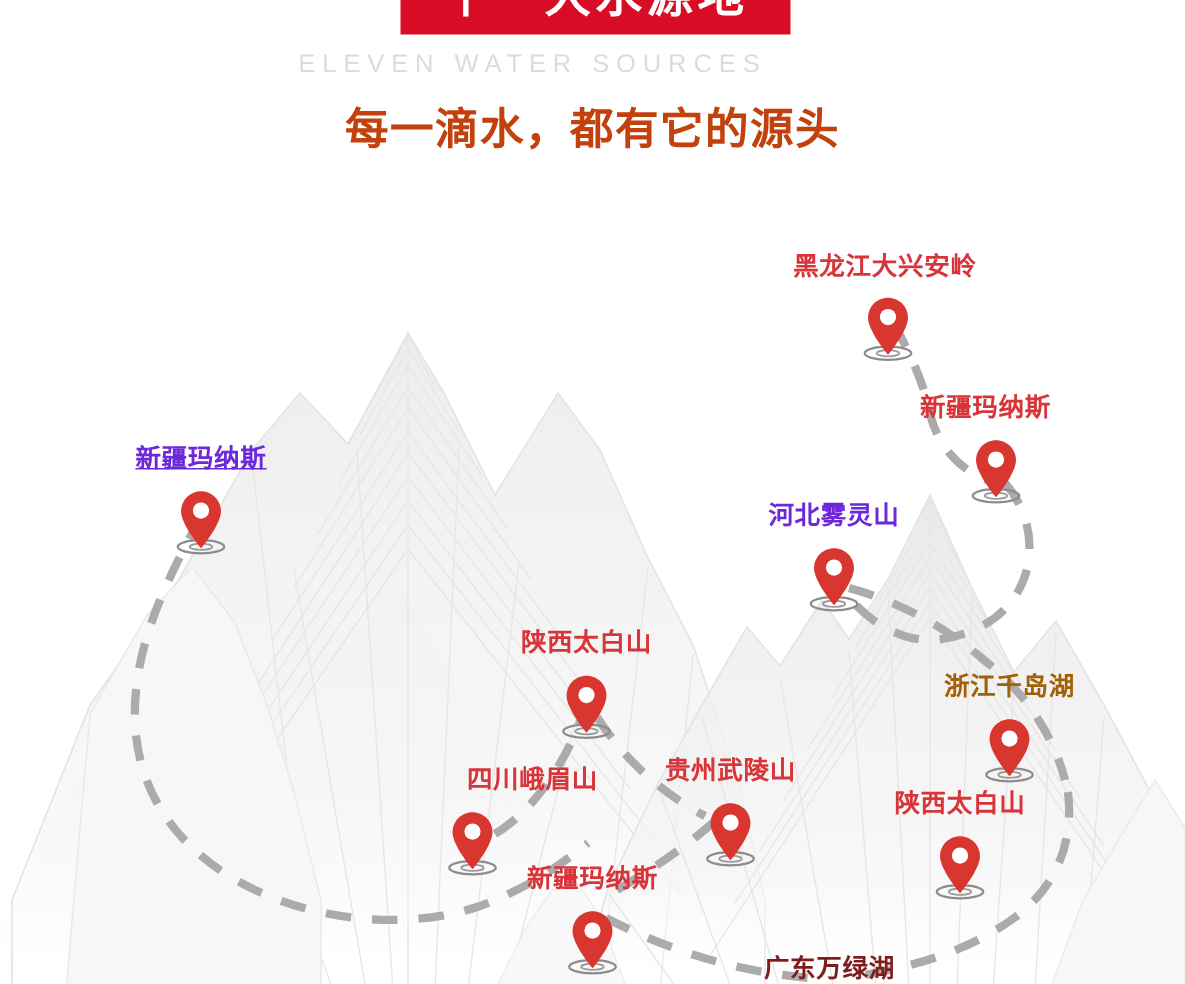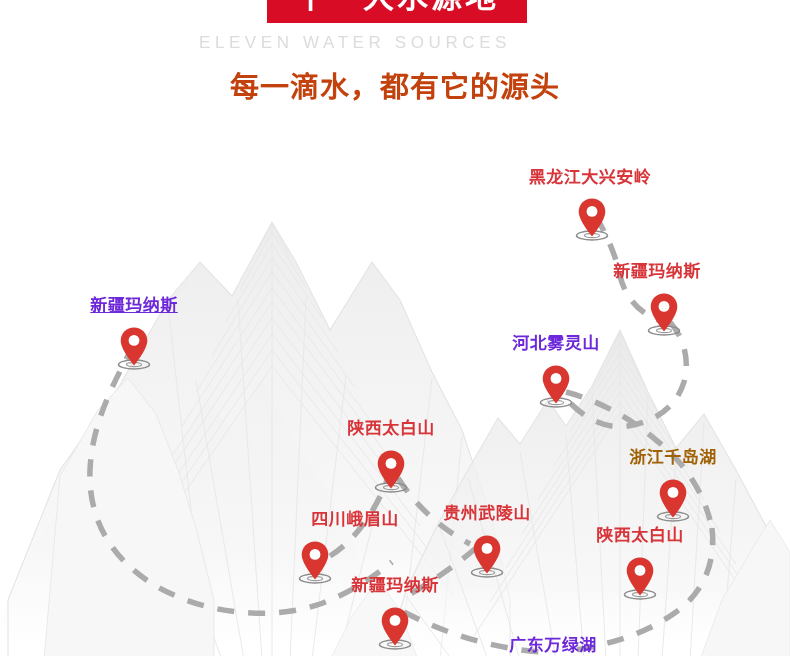--- a/index.html
+++ b/index.html
@@ -365,21 +365,21 @@
           <div class="marker-pin" style="left: 395px; top: 605px;">
 <svg width="34" height="46" viewBox="0 0 34 46">
   <ellipse cx="17" cy="39.5" rx="15.5" ry="4.4" fill="none" stroke="#8C8C8C" stroke-width="1.5"></ellipse>
   <ellipse cx="17" cy="39.5" rx="7.5" ry="2.1" fill="none" stroke="#9A9A9A" stroke-width="1.2"></ellipse>
   <path d="M17 2.5 C 9.6 2.5 3.7 8.4 3.7 15.8 C 3.7 24.8 17 40.5 17 40.5
            C 17 40.5 30.3 24.8 30.3 15.8 C 30.3 8.4 24.4 2.5 17 2.5 Z" fill="#D93630"></path>
   <circle cx="17" cy="15.4" r="5.4" fill="#ffffff"></circle>
 </svg></div>
         </div>
         <div class="marker" style="left: 0px; top: 0px;">
-          <div class="marker-label" style="color: #6d28d9; left: 553px; top: 654px;">广东万绿湖</div>
+          <div class="marker-label" style="color: #7f1d1d; left: 553px; top: 654px;">广东万绿湖</div>
         </div>
       </div>
   </div>
 
   <div id="header">
     <div id="title-banner">
       <span id="title-banner-text">十一大水源地</span>
     </div>
     <div id="subtitle-en">ELEVEN WATER SOURCES</div>
     <div id="subtitle-cn">每一滴水，都有它的源头</div>

